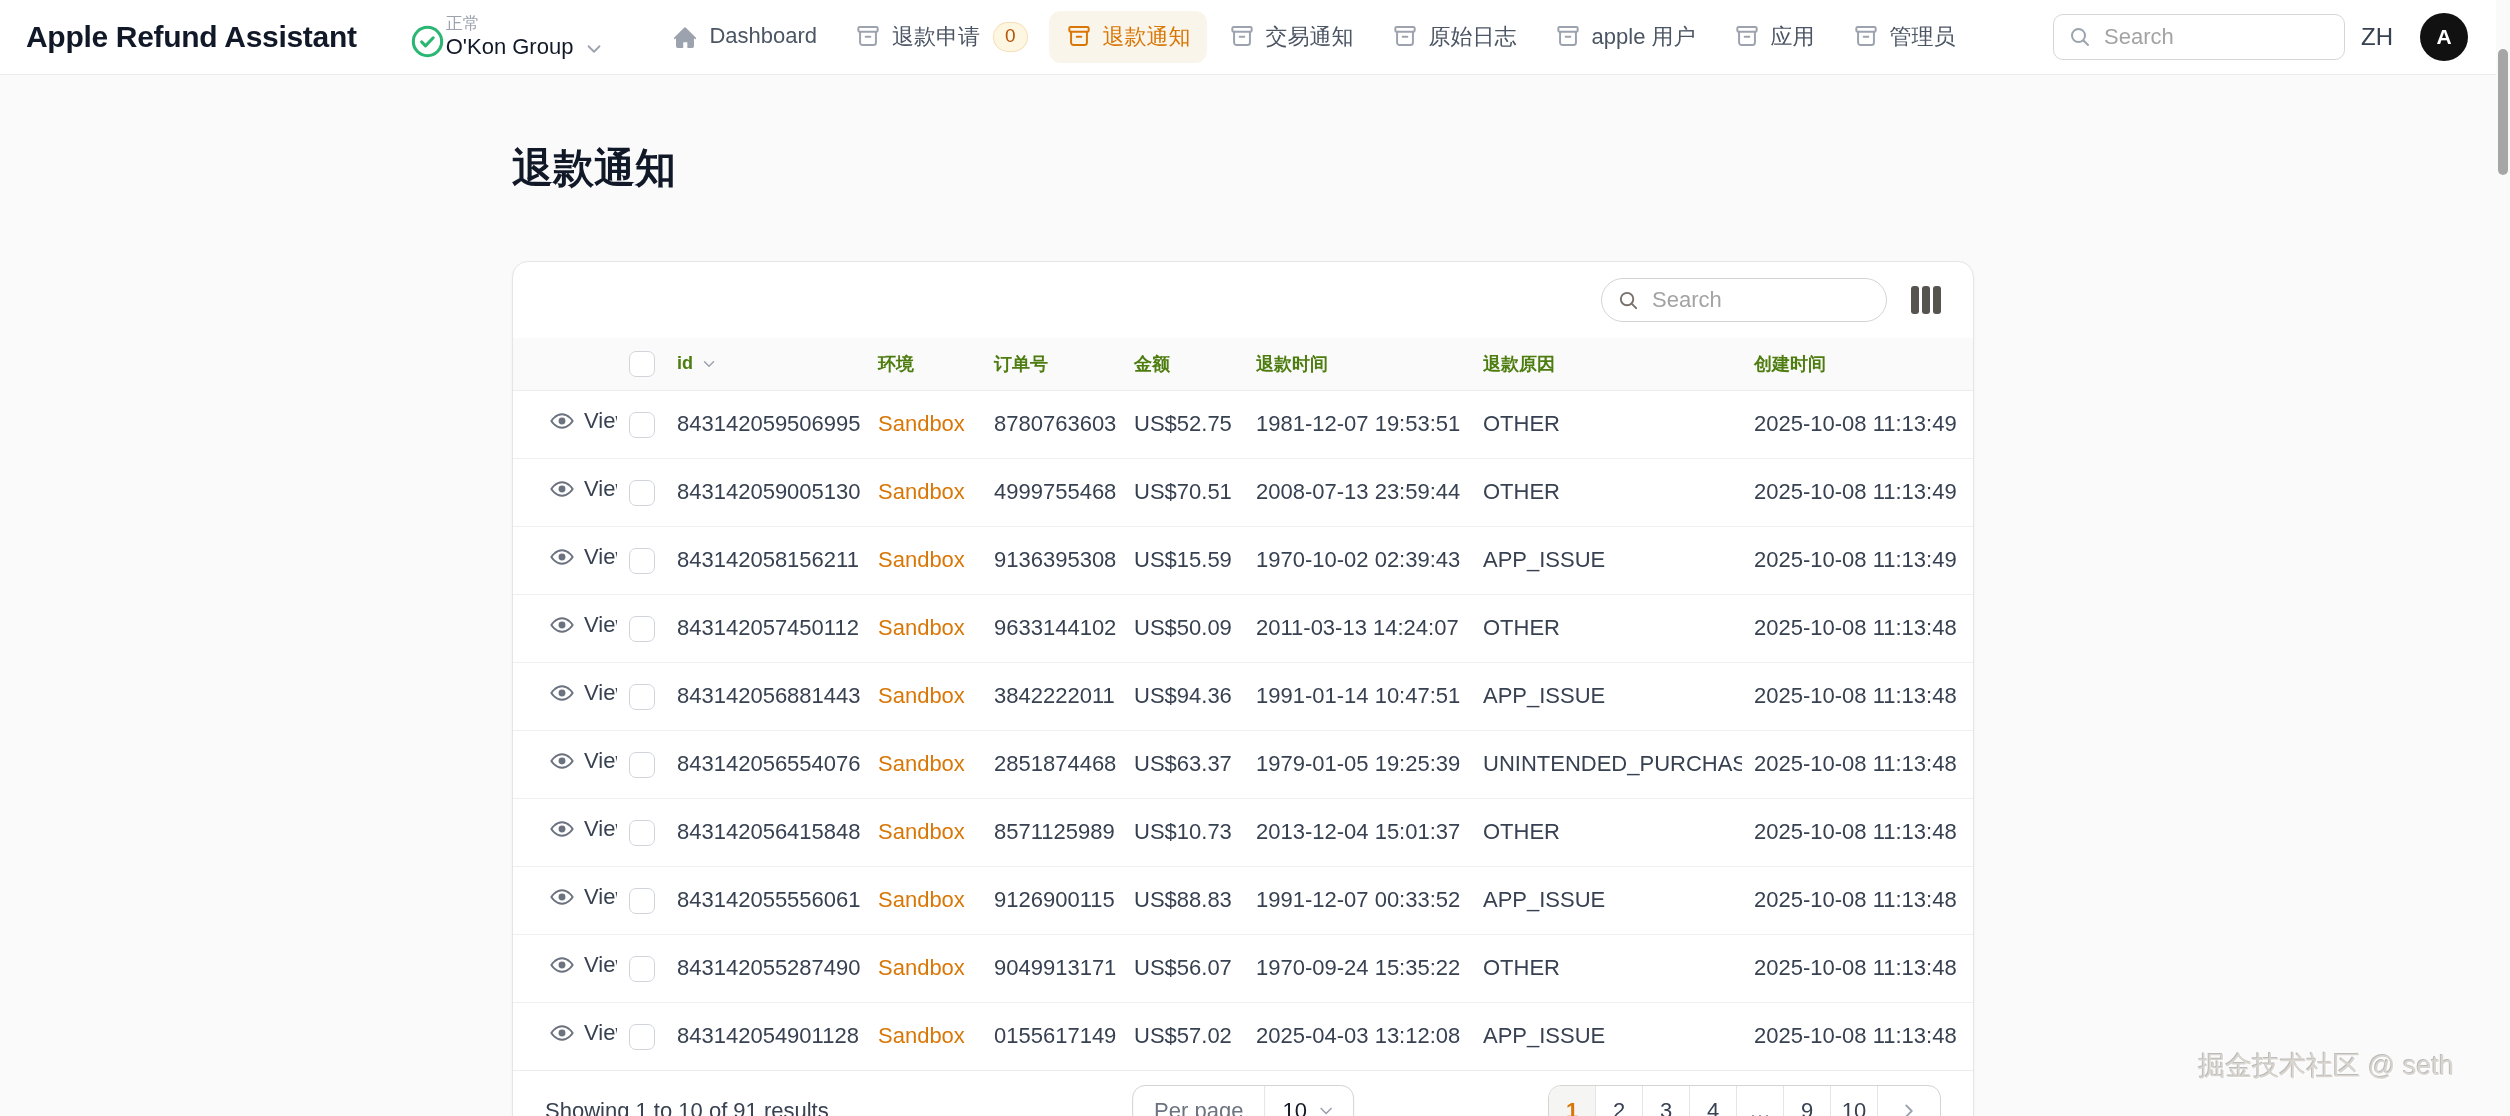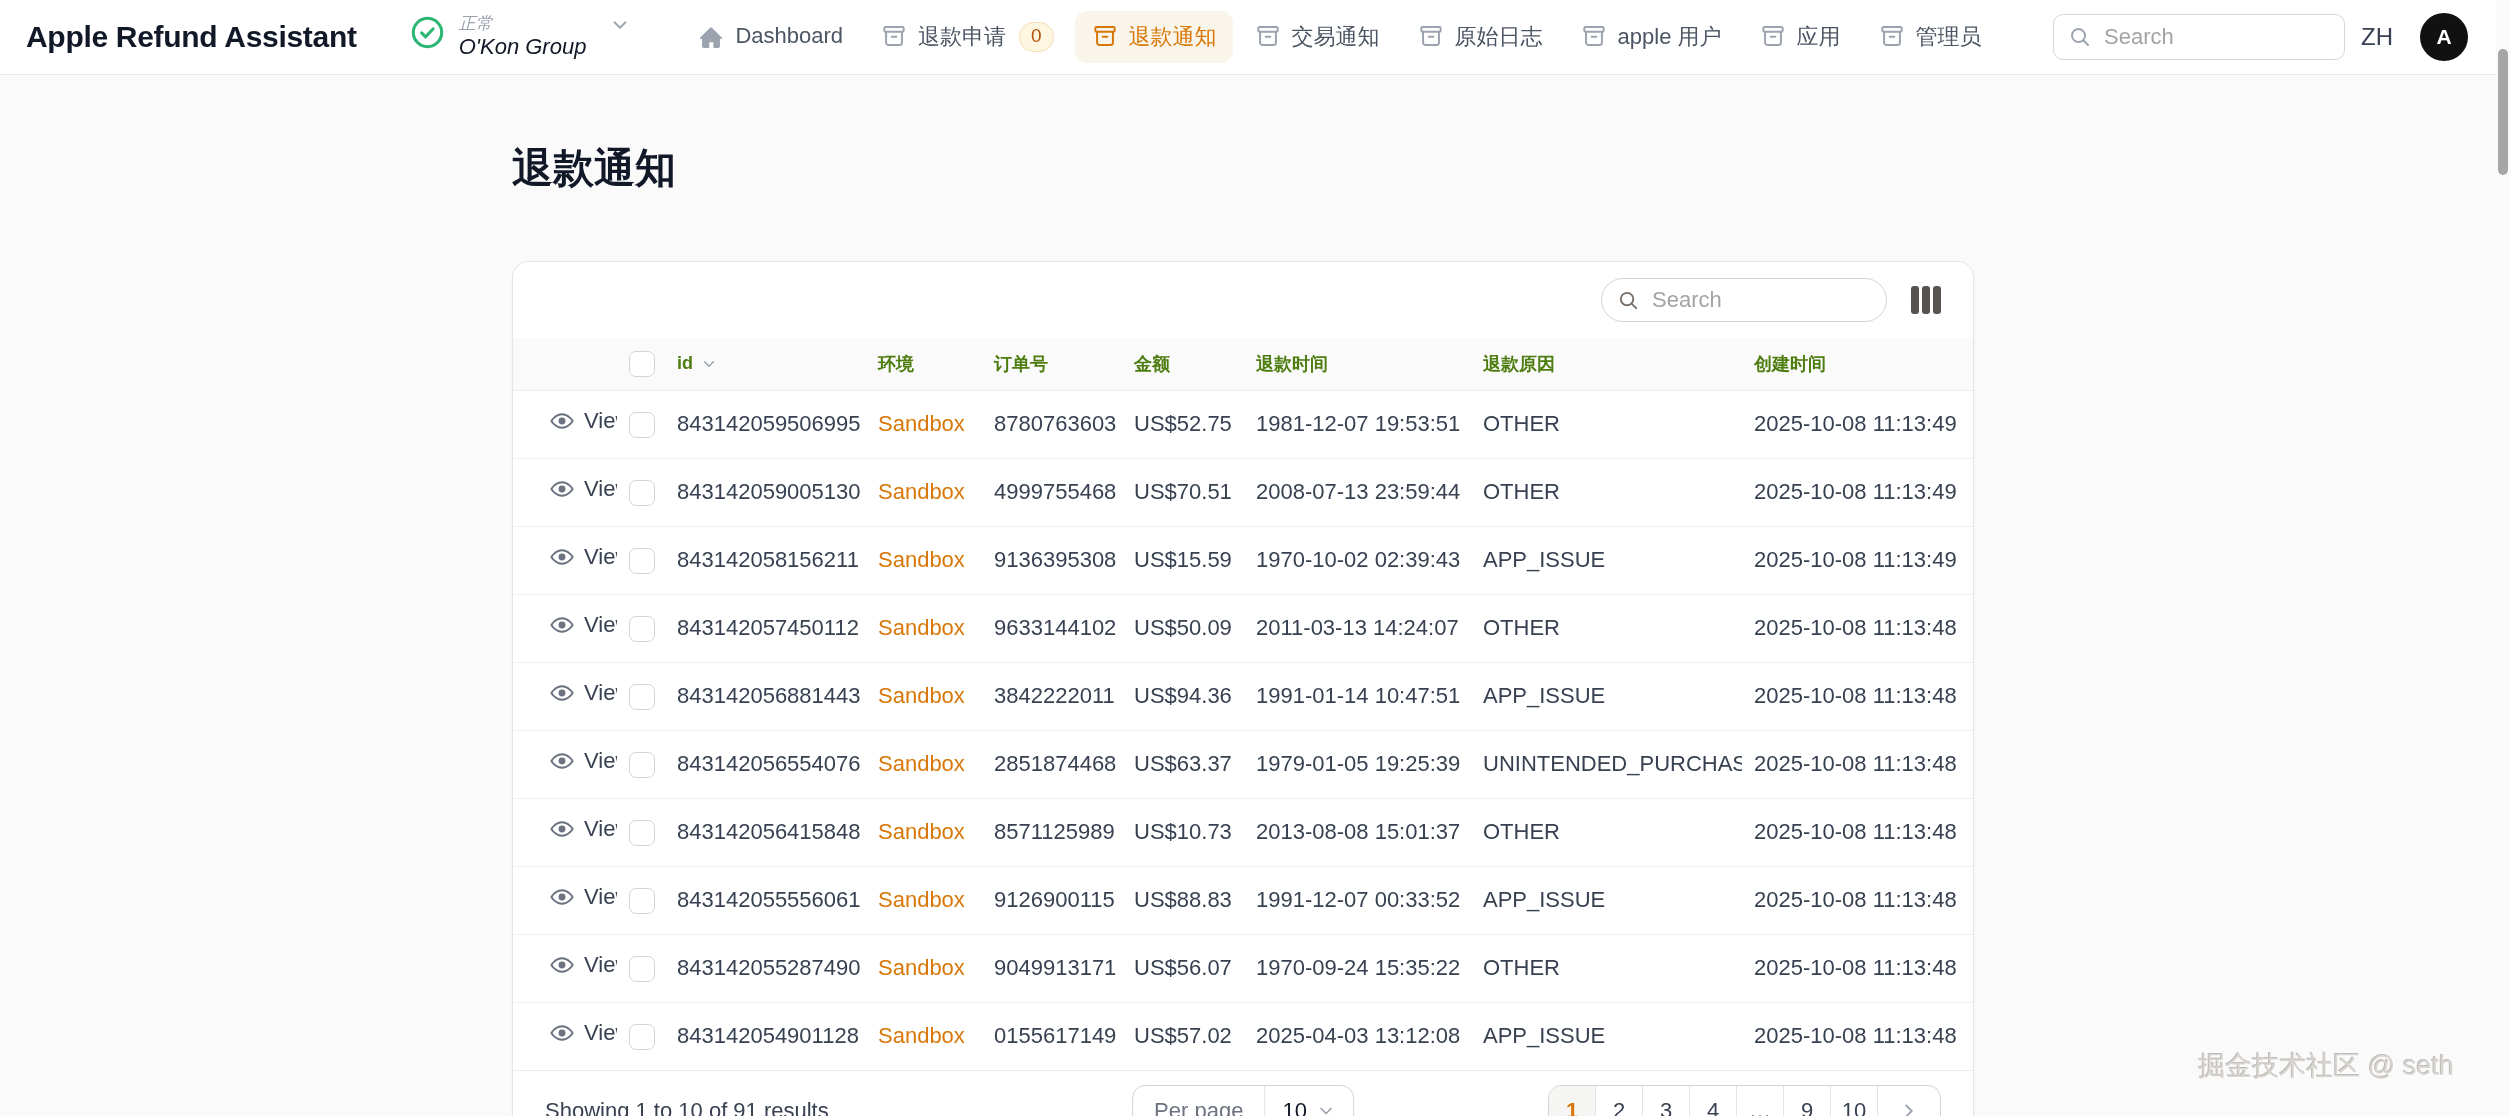--- a/index.html
+++ b/index.html
@@ -14,21 +14,21 @@
 
   
   .topbar {
     height: 75px; background: #ffffff;
     border-bottom: 1px solid #ebebeb;
     display: flex; align-items: center;
     padding: 0 30px 0 26px;
     position: relative; z-index: 5;
   }
   .brand { font-size: 30px; font-weight: 700; color: #111827; letter-spacing: -0.3px; white-space: nowrap; }
-  .tenant { display: flex; align-items: flex-start; margin-left: 52px; gap: 13px; cursor: pointer; font-style: italic; }
+  .tenant { display: flex; align-items: flex-end; margin-left: 52px; cursor: pointer; }
   .tenant-icon { width: 37px; height: 37px; }
   .tenant-text { display: flex; flex-direction: column; line-height: 1.2; }
   .tenant-status { font-size: 17px; color: #9ca3af; }
   .tenant-name { font-size: 22px; color: #111827; font-weight: 500; white-space: nowrap; }
   .tenant-chevron { width: 22px; height: 22px; color: #9ca3af; margin-left: 10px; }
 
   .nav { display: flex; align-items: center; margin-left: 50px; gap: 5px; }
   .nav-item {
     display: flex; gap: 10px;
     padding: 11px 16px; border-radius: 12px;
@@ -459,21 +459,21 @@
                   </svg>
         </span>
         <span>View</span>
       </span>
     </td>
     <td><span class="checkbox"></span></td>
     <td>843142056415848</td>
     <td class="env">Sandbox</td>
     <td>8571125989</td>
     <td>US$10.73</td>
-    <td>2013-08-08 15:01:37</td>
+    <td>2013-12-04 15:01:37</td>
     <td>OTHER</td>
     <td>2025-10-08 11:13:48</td>
   </tr>
           <tr>
     <td class="c-first">
       <span class="cell-view">
         <span class="eye">
           <svg viewBox="0 0 24 24" fill="none" stroke="currentColor" stroke-width="1.8">
                     <path d="M2.2 12S5.8 5.8 12 5.8 21.8 12 21.8 12 18.2 18.2 12 18.2 2.2 12 2.2 12z"></path>
                     <circle cx="12" cy="12" r="3.2" fill="currentColor" stroke="none"></circle>

